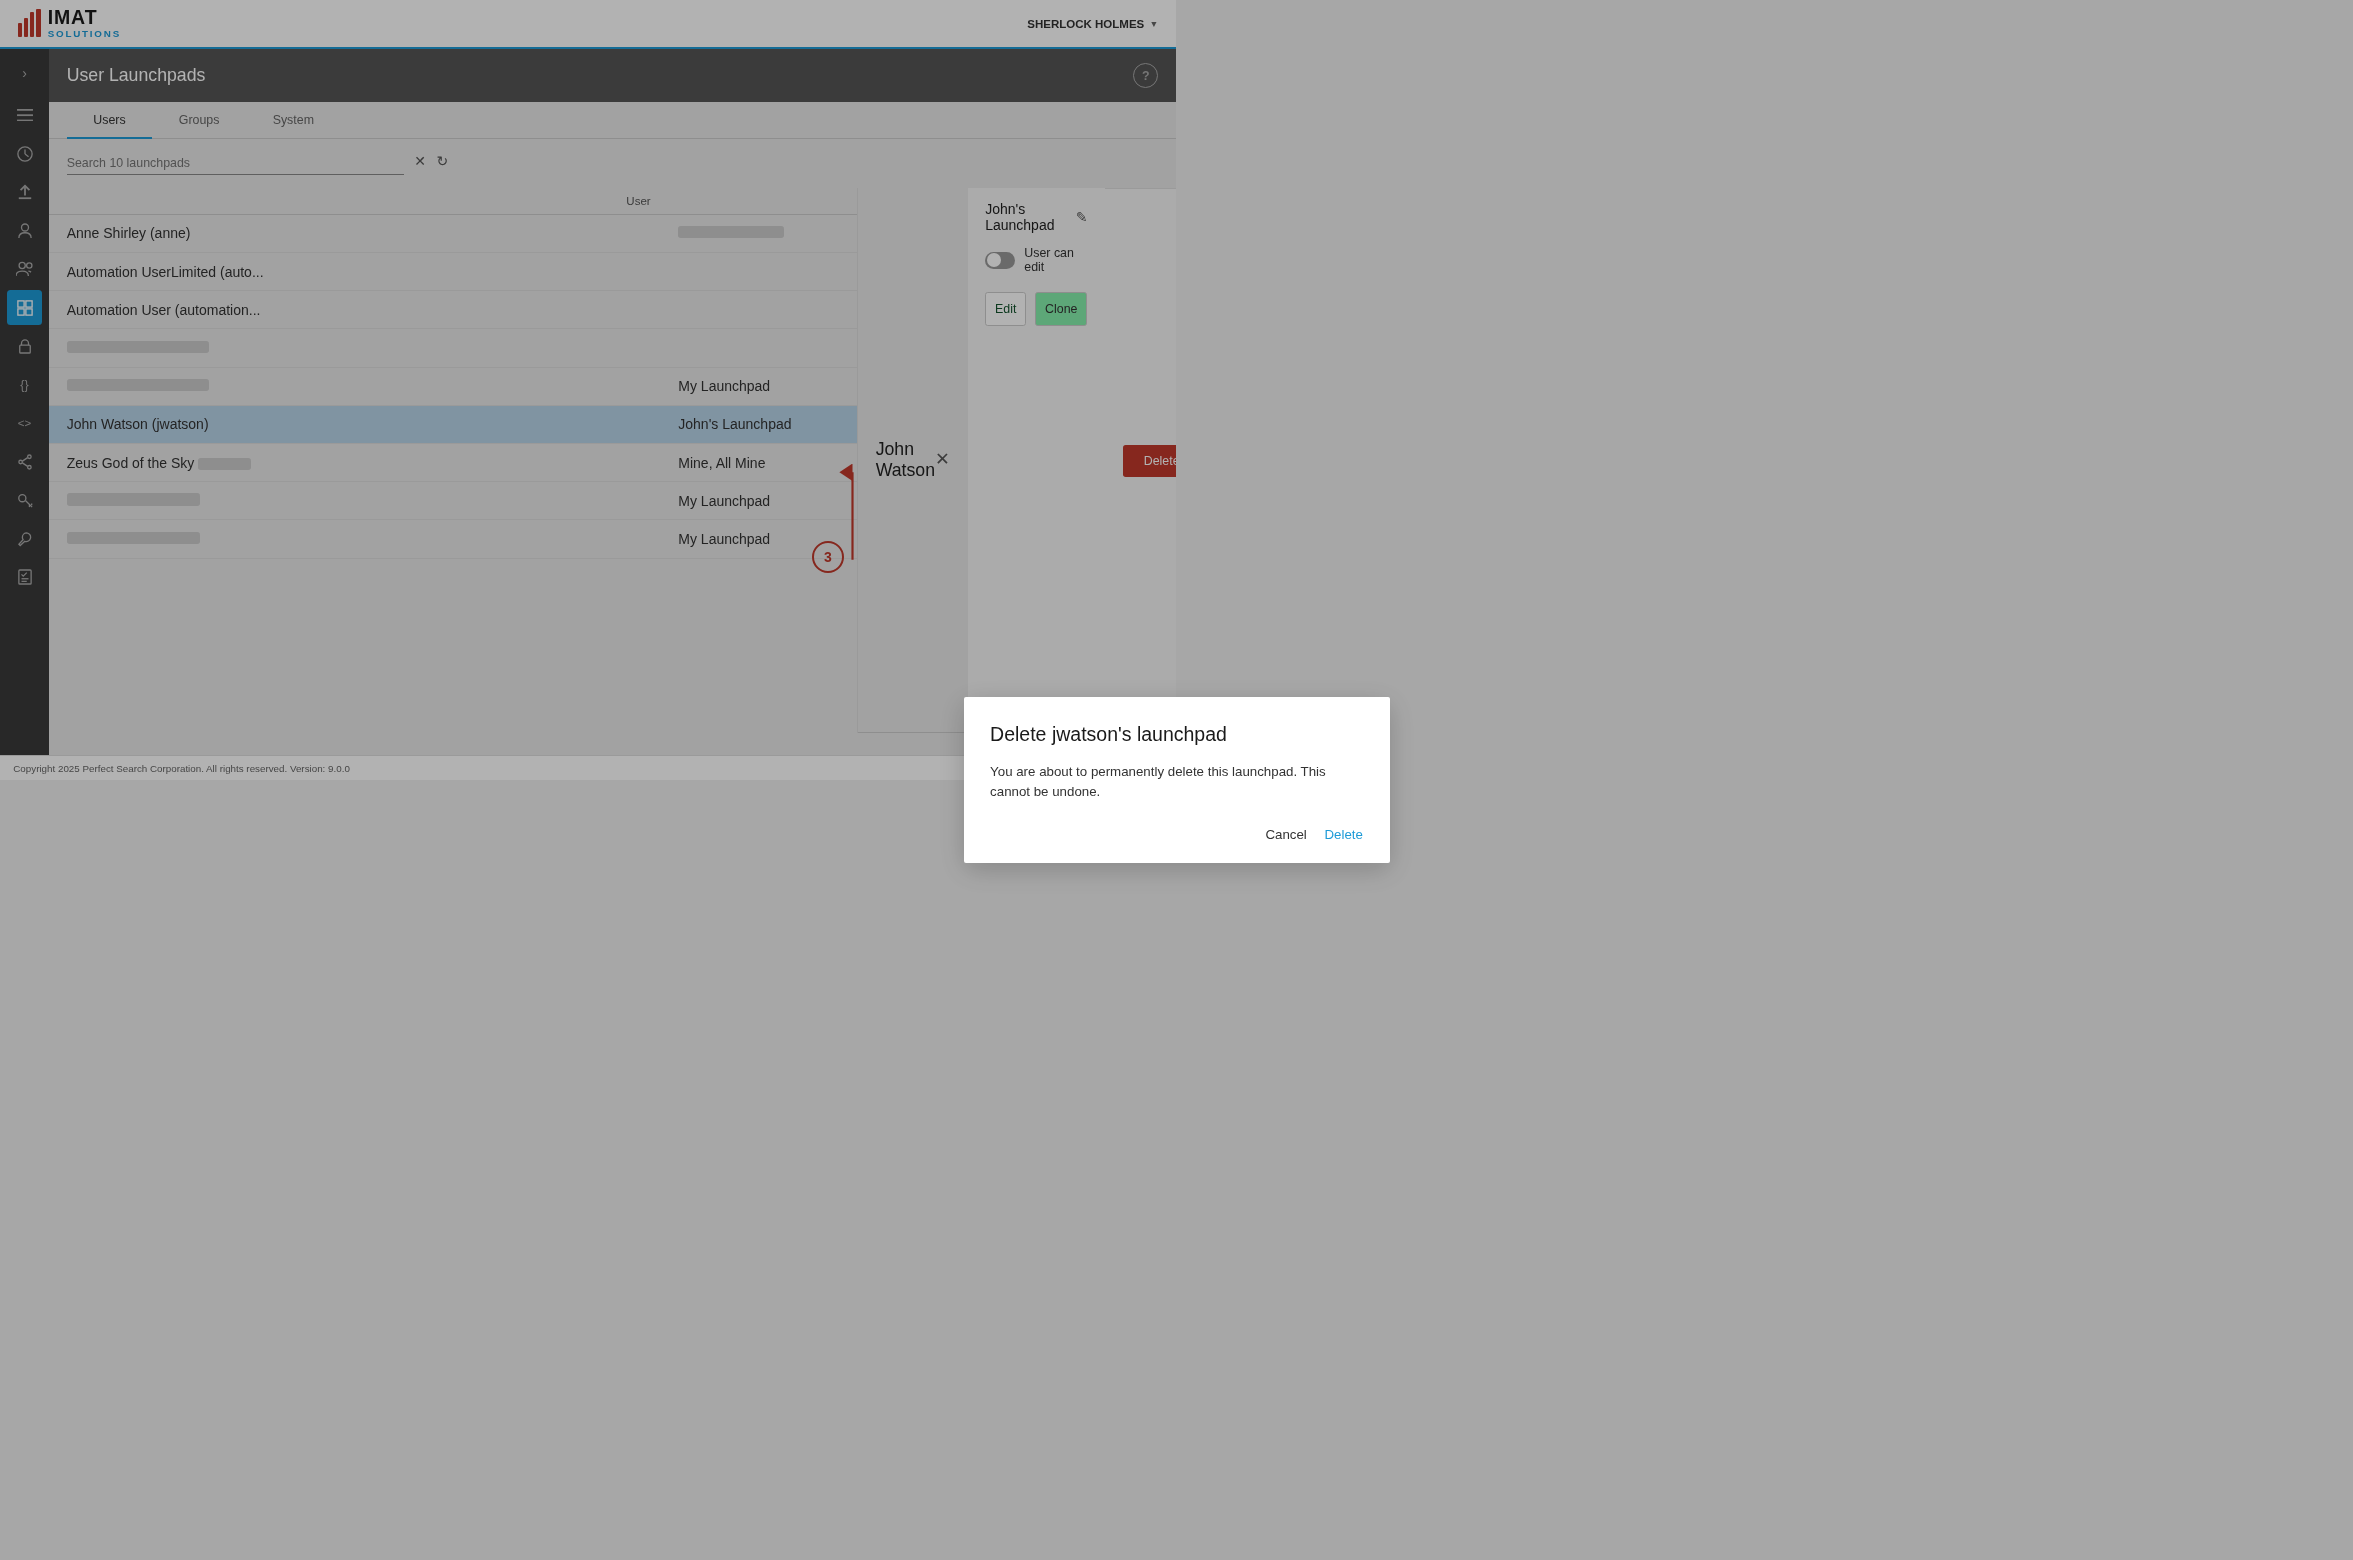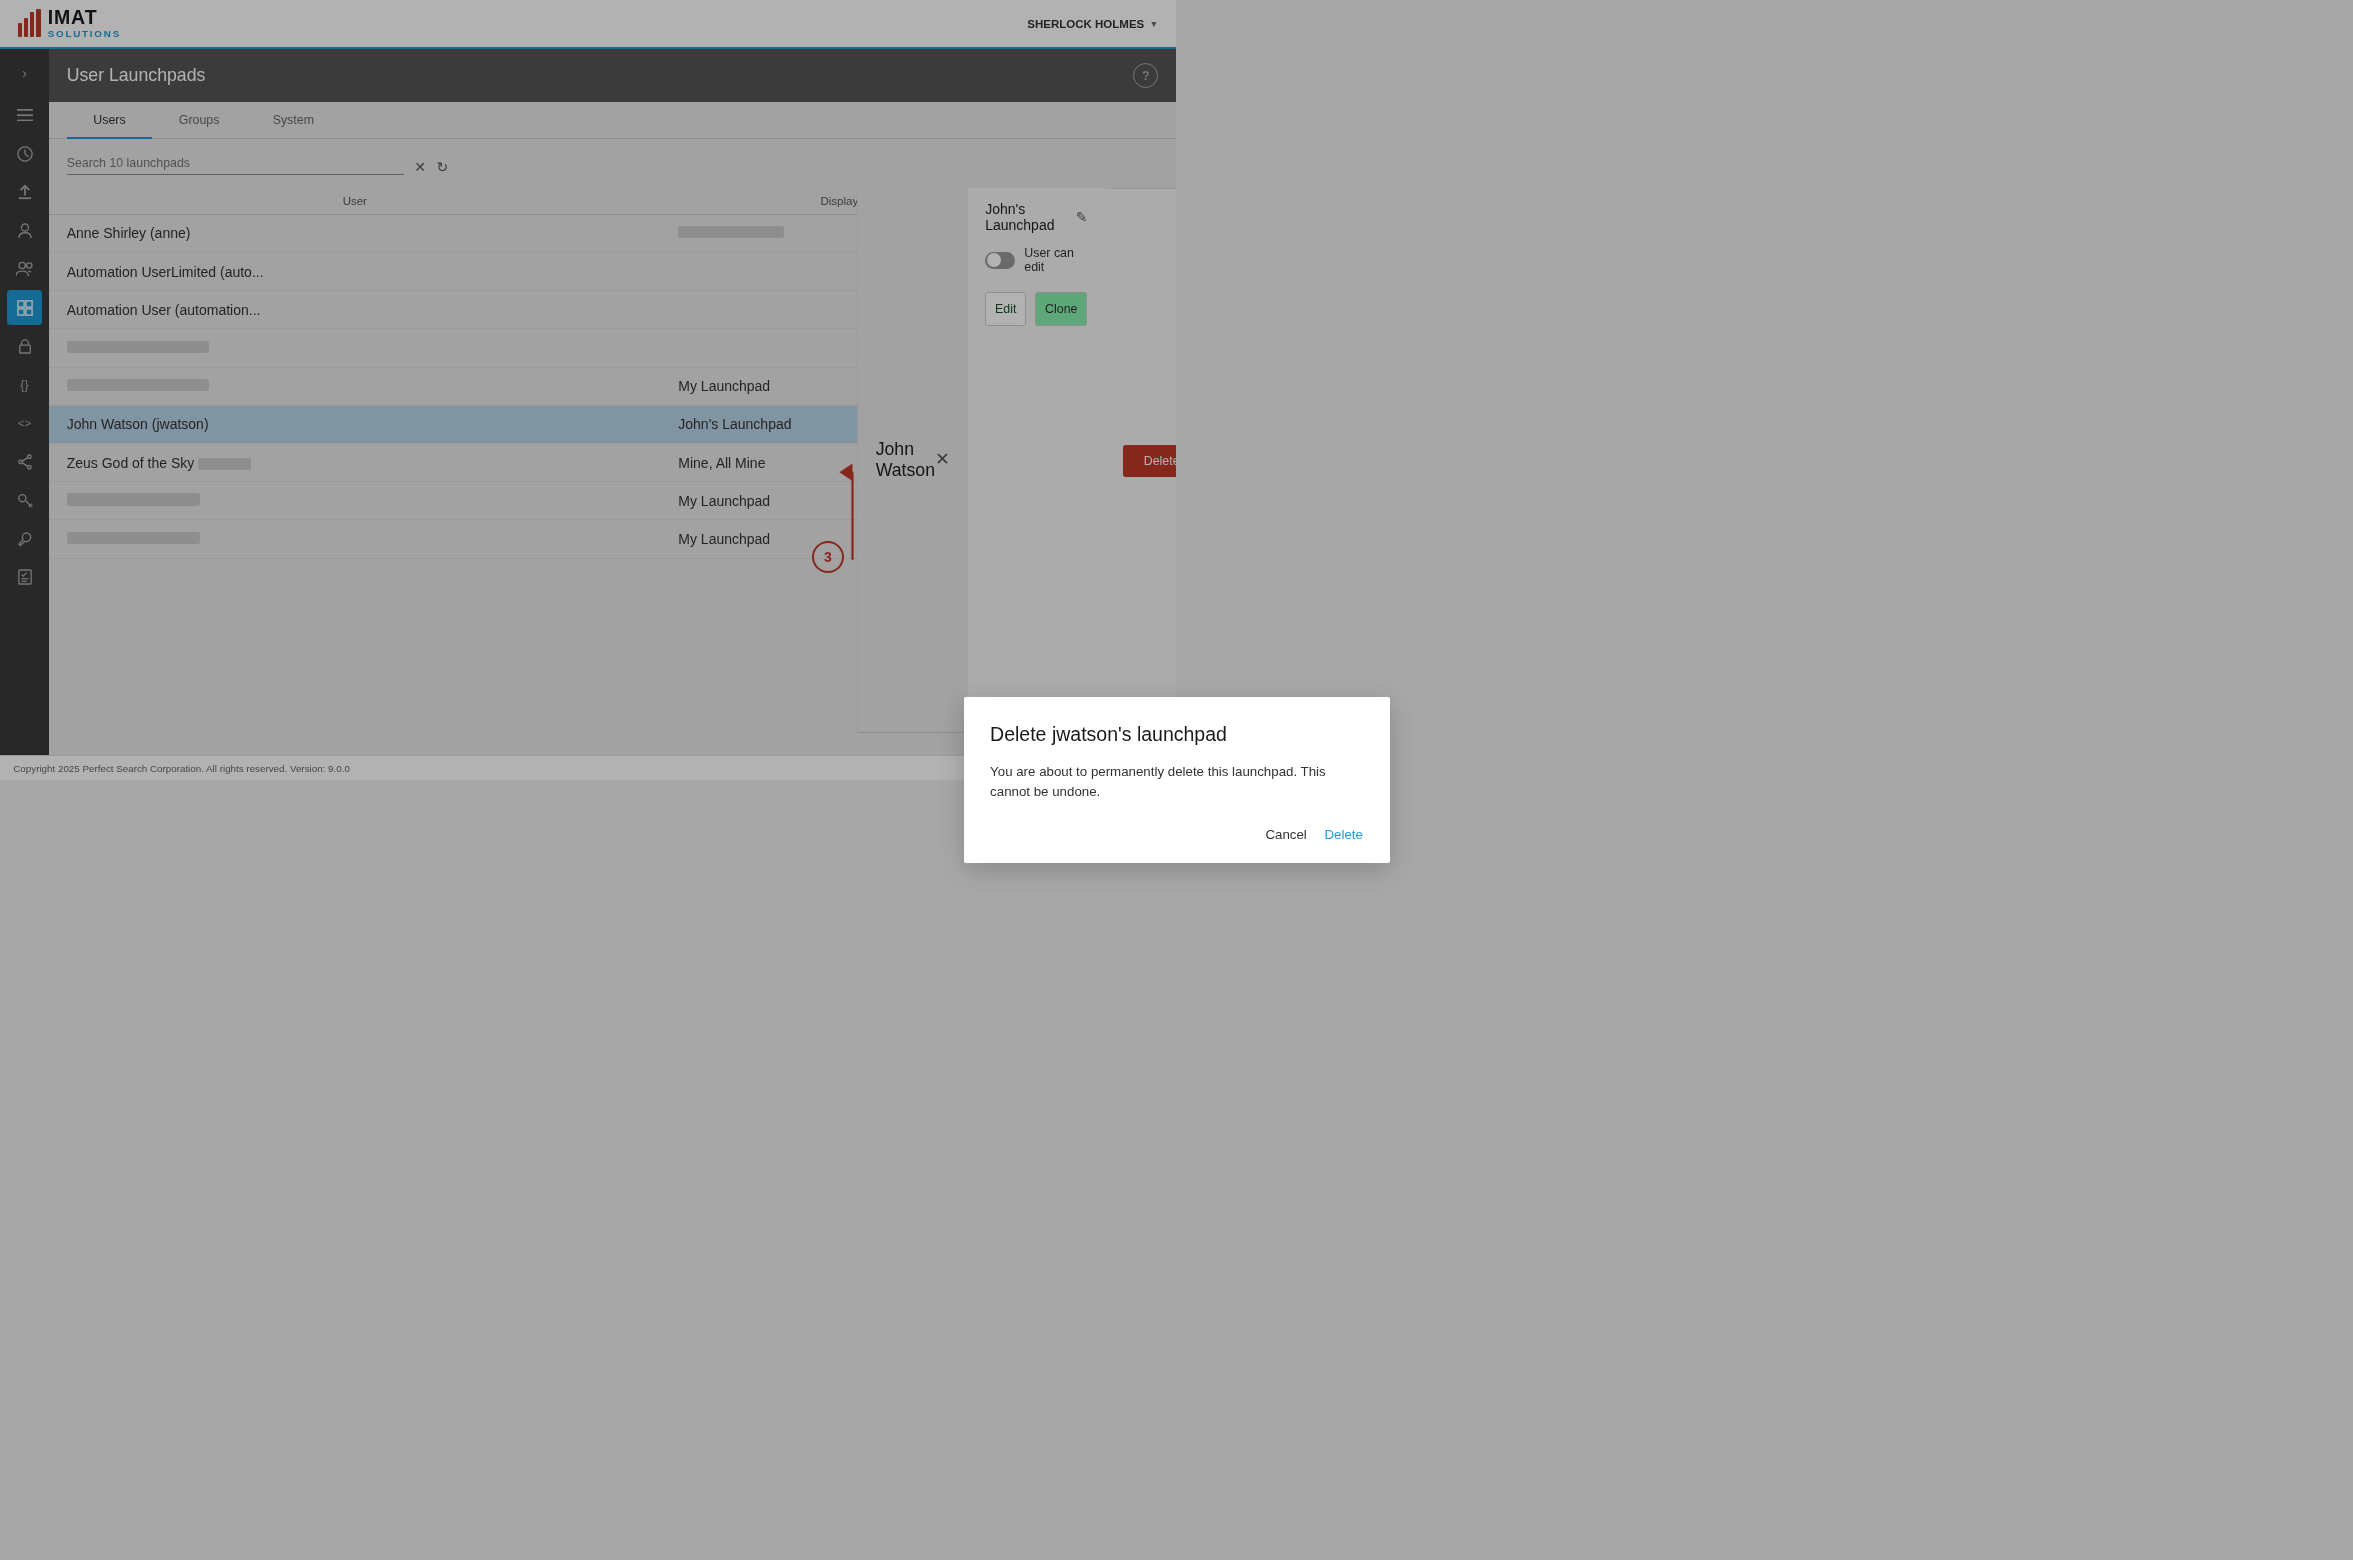--- a/index.html
+++ b/index.html
@@ -120,21 +120,21 @@
       border-bottom: 2.7px solid transparent;
       margin-bottom: -0.9px;
     }
     .tab.active { color: #333; border-bottom: 2.7px solid #1e9bd7; }
 
     
     .search-bar {
       background: #e8e8e8;
       padding: 13.3px 17.7px;
       display: flex;
-      align-items: flex-end;
+      align-items: flex-start;
       gap: 10.6px;
     }
     .search-input-wrap {
       position: relative;
       flex: 1;
       max-width: 337px;
     }
     .search-input {
       width: 100%;
       border: none;
@@ -148,21 +148,21 @@
     .search-clear, .search-refresh {
       color: #555; font-size: 14px; cursor: pointer; background: none; border: none;
     }
 
     
     .table-container { overflow: auto; height: calc(100% - 160px); }
     .data-table { width: 100%; border-collapse: collapse; }
     .data-table thead th {
       background: #e8e8e8;
       padding: 7px 10px;
-      text-align: center;
+      text-align: right;
       font-size: 11.5px;
       font-weight: 400;
       color: #555;
       border-bottom: 0.9px solid #ccc;
     }
     .data-table tbody tr { border-bottom: 0.9px solid #ddd; }
     .data-table tbody tr.selected { background: #b8d4e8; }
     .data-table tbody td {
       padding: 10.6px 17.7px;
       font-size: 14px;

